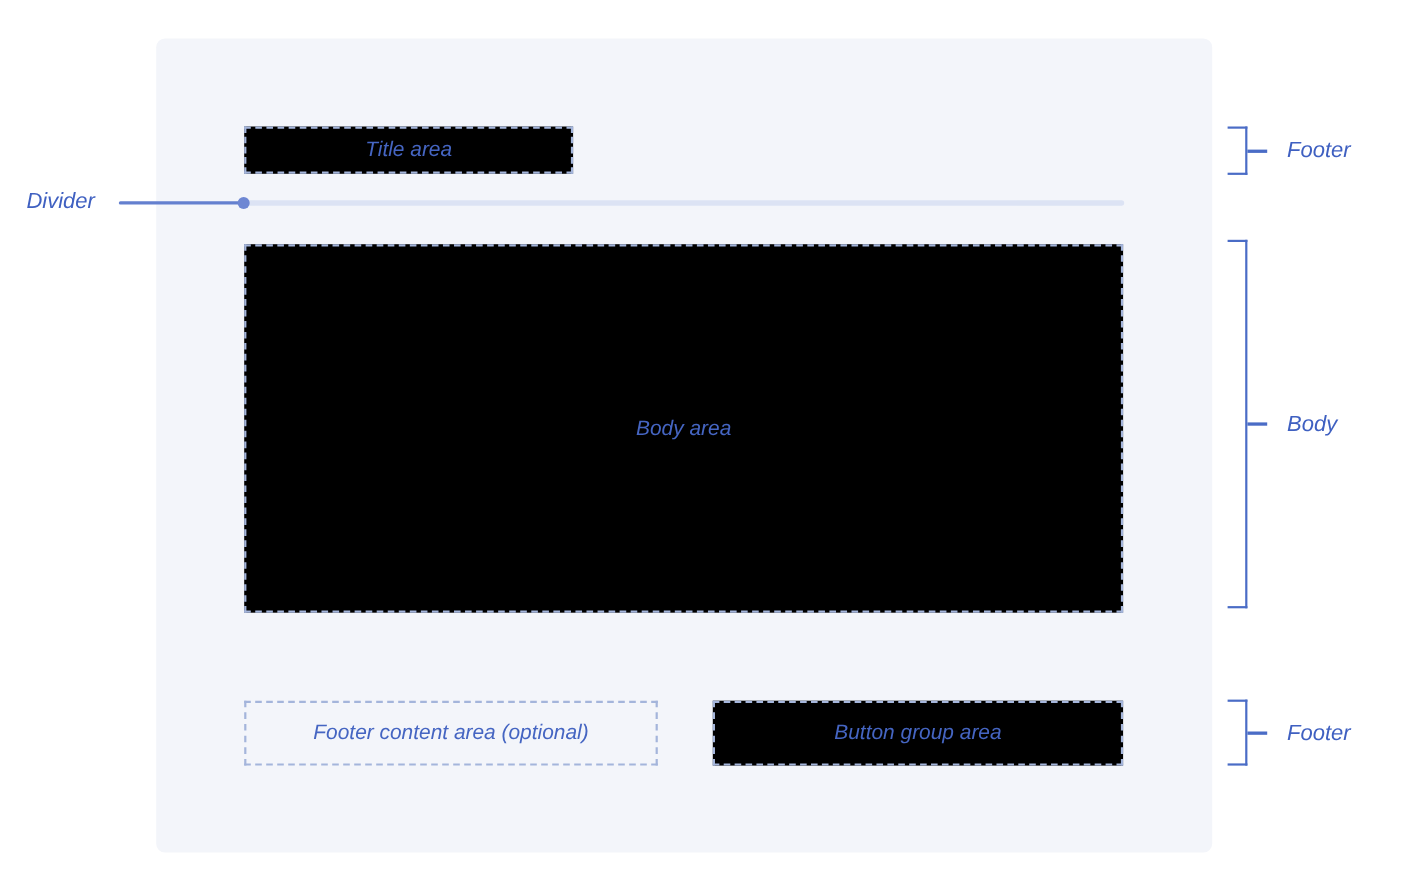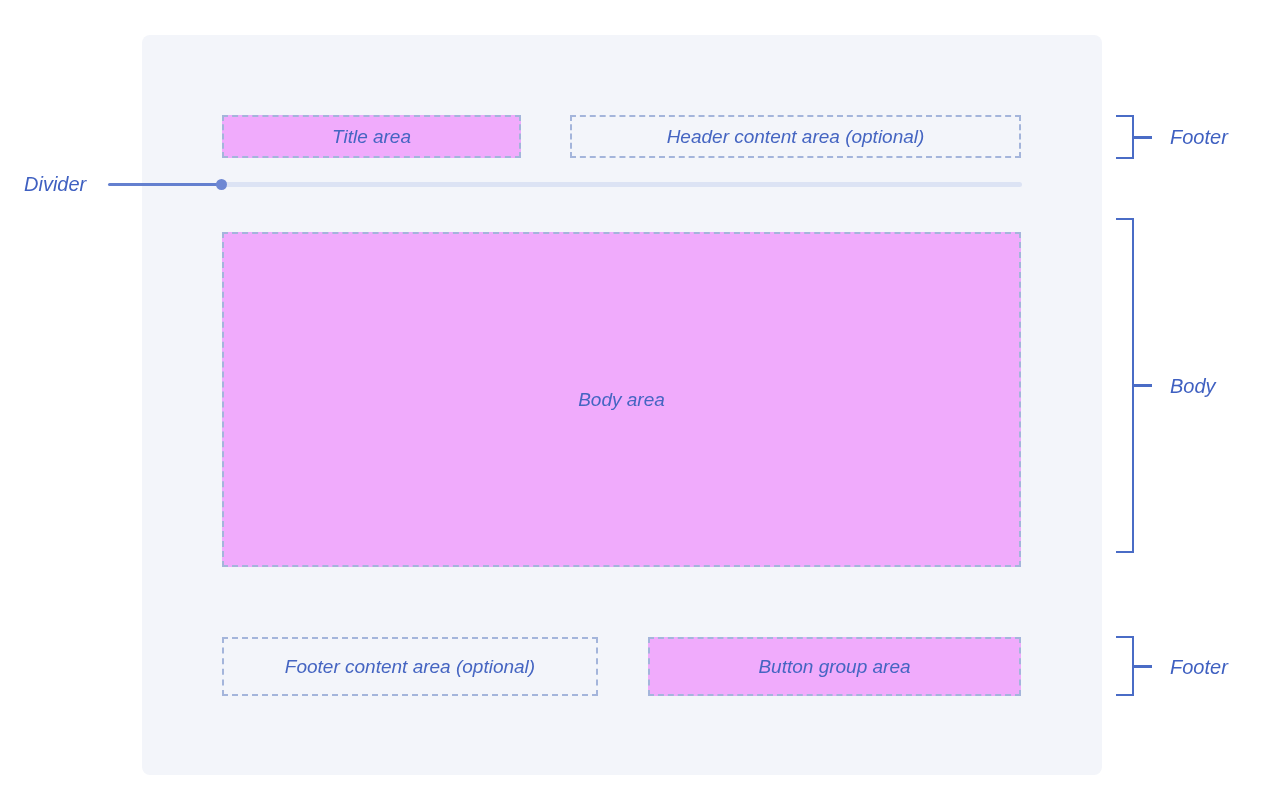--- a/index.html
+++ b/index.html
@@ -25,31 +25,31 @@
     border-radius: 8px;
   }
   .zone {
     position: absolute;
     box-sizing: border-box;
     border: 2px dashed #a4b5db;
     display: flex;
     align-items: center;
     justify-content: center;
   }
-  .zone.filled { background: #f0abfc; }
+  .zone.filled { background: #000000; }
   .zone-label {
     font-style: italic;
     font-size: 19px;
     font-weight: 500;
     color: #4565c2;
     white-space: nowrap;
   }
   .title-area   { left: 222px; top: 115px; width: 299px; height: 43px; }
   .header-area  { left: 570px; top: 115px; width: 451px; height: 43px; }
-  .body-area    { left: 222px; top: 232px; width: 799px; height: 335px; }
+  .body-area    { left: 222px; top: 222px; width: 799px; height: 335px; }
   .footer-area  { left: 222px; top: 637px; width: 376px; height: 59px; }
   .button-area  { left: 648px; top: 637px; width: 373px; height: 59px; }
 
   .divider-line {
     position: absolute;
     left: 222px;
     top: 182px;
     width: 800px;
     height: 5px;
     background: #dce3f4;
@@ -115,23 +115,20 @@
 </head>
 <body>
 
 <div class="canvas">
 
   <div class="panel"></div>
 
   <div class="zone filled title-area">
     <span class="zone-label">Title area</span>
   </div>
-  <div class="zone header-area">
-    <span class="zone-label">Header content area (optional)</span>
-  </div>
 
   <div class="divider-line"></div>
   <div class="divider-leader"></div>
   <div class="divider-dot"></div>
   <div class="side-label divider-label">Divider</div>
 
   <div class="zone filled body-area">
     <span class="zone-label">Body area</span>
   </div>
 

